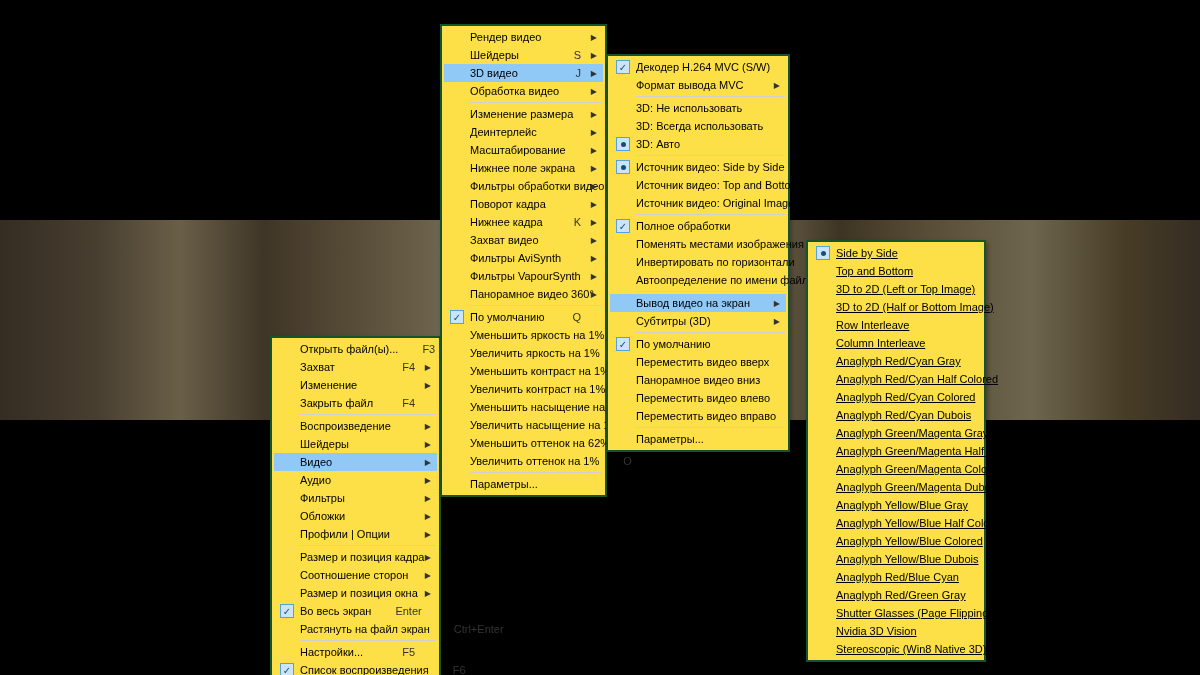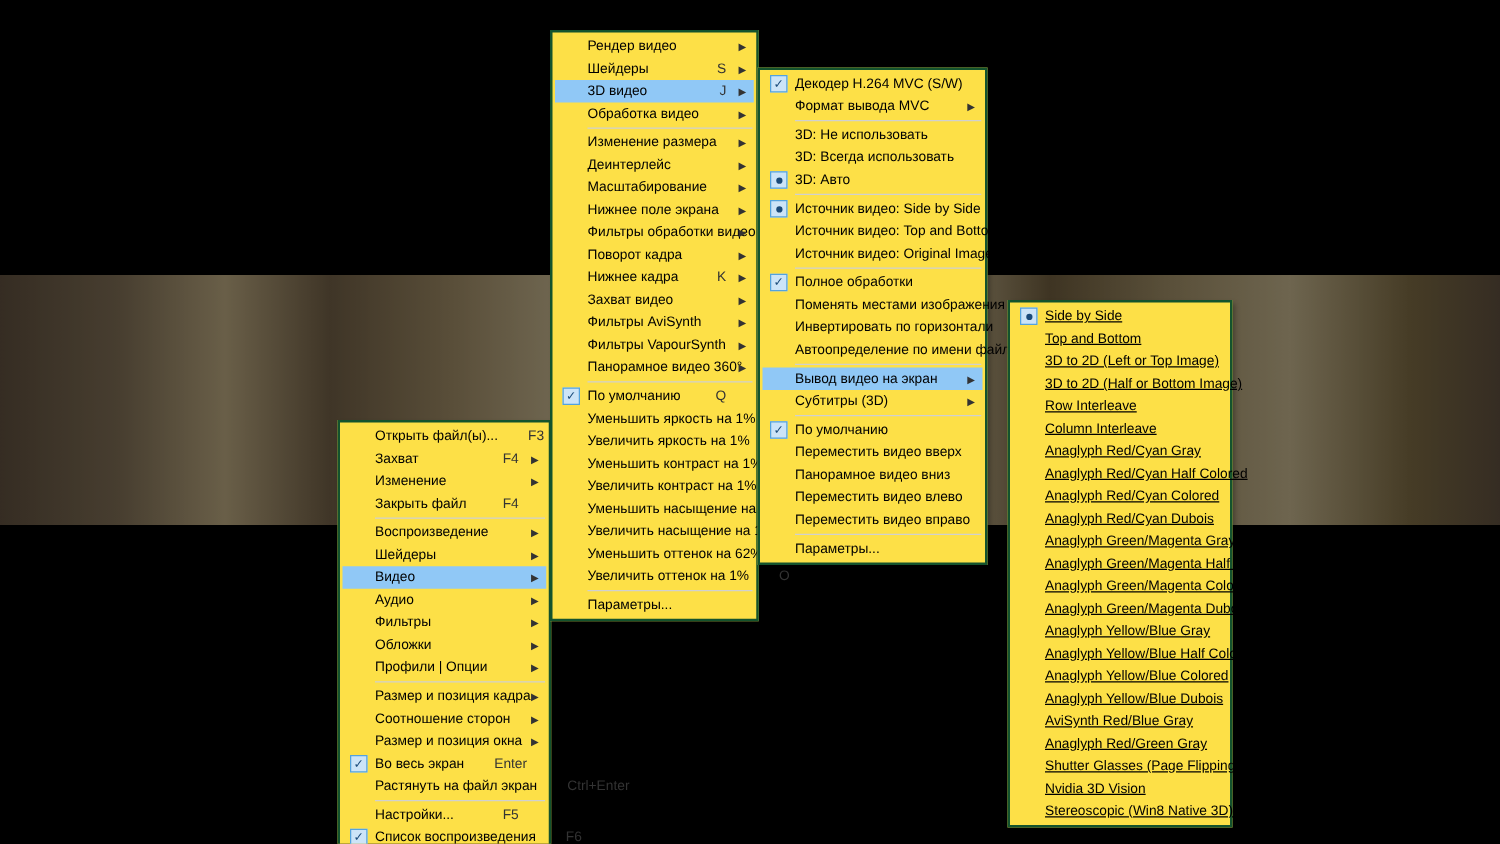--- a/index.html
+++ b/index.html
@@ -423,21 +423,21 @@
     <div class="menu-item">
       <span class="label">Anaglyph Yellow/Blue Half Colored</span>
     </div>
     <div class="menu-item">
       <span class="label">Anaglyph Yellow/Blue Colored</span>
     </div>
     <div class="menu-item">
       <span class="label">Anaglyph Yellow/Blue Dubois</span>
     </div>
     <div class="menu-item">
-      <span class="label">AviSynth Red/Blue Gray</span>
+      <span class="label">Anaglyph Red/Blue Cyan</span>
     </div>
     <div class="menu-item">
       <span class="label">Anaglyph Red/Green Gray</span>
     </div>
     <div class="menu-item">
       <span class="label">Shutter Glasses (Page Flipping)</span>
     </div>
     <div class="menu-item">
       <span class="label">Nvidia 3D Vision</span>
     </div>

